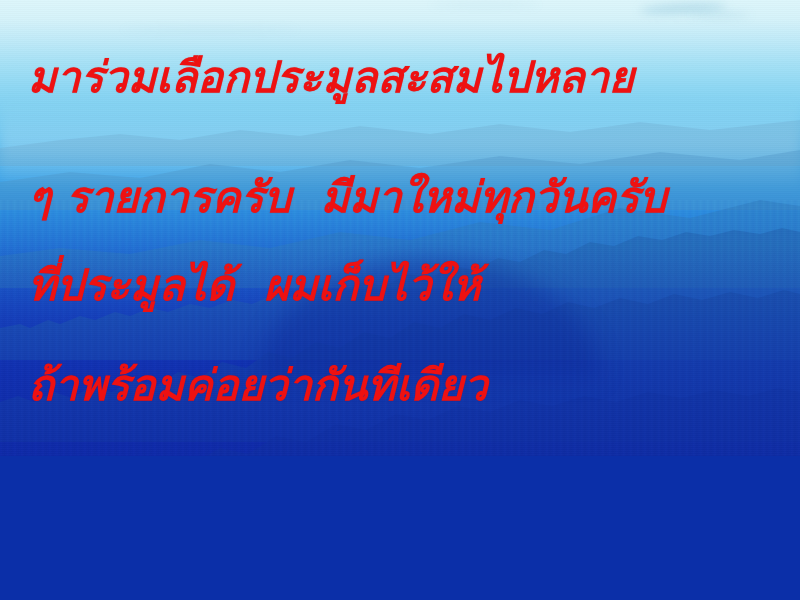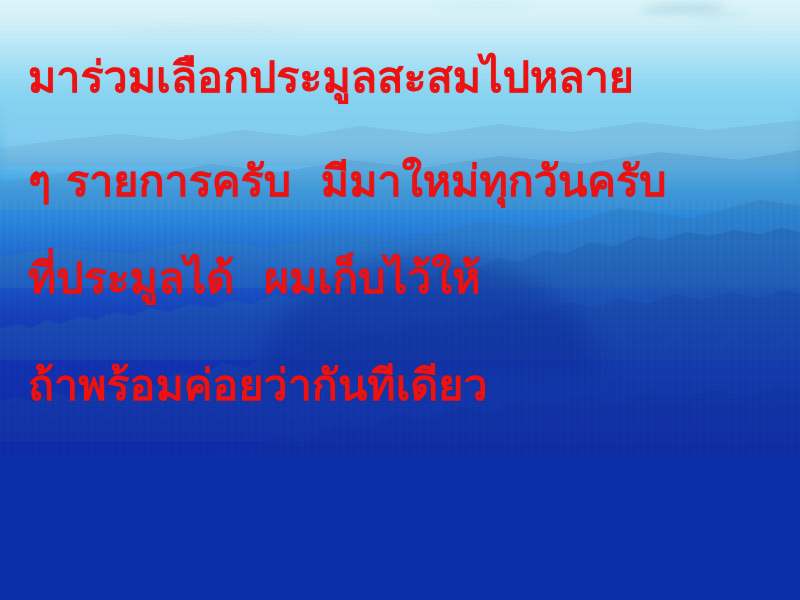--- a/index.html
+++ b/index.html
@@ -6,20 +6,21 @@
     margin: 0;
     padding: 0;
     background: #0b2fa8;
   }
   #stage {
     position: relative;
     width: 800px;
     height: 456px;
     overflow: hidden;
     font-family: "DejaVu Sans", sans-serif;
+    font-style: italic;
   }
 
   
   .photo {
     position: absolute;
     inset: 0;
     
     background:
       linear-gradient(to bottom,
         #ddf6fb   0%,
@@ -121,22 +122,22 @@
     font-size: 43px;
     font-weight: 700;
     line-height: 1;
     white-space: pre;
     position: absolute;
     left: 28px;
     letter-spacing: 0px;
     text-shadow: 0 0 1px rgba(170,0,0,.35);
   }
   .line.l1 { top: 56px; }
-  .line.l2 { top: 160px; }
-  .line.l3 { top: 257px; text-align: center; }
+  .line.l2 { top: 176px; }
+  .line.l3 { top: 264px; text-align: center; }
   .line.l4 { top: 364px; }
 </style>
 </head>
 <body>
 
 <div id="stage">
 
   <div class="photo">
 
     <div class="cloud c3"></div>

